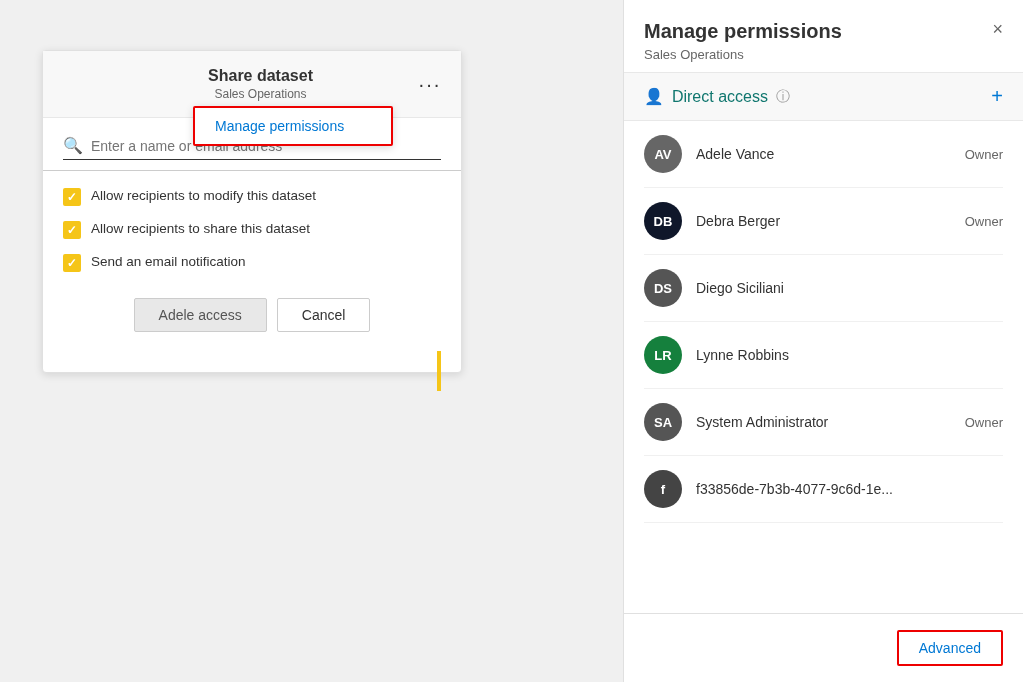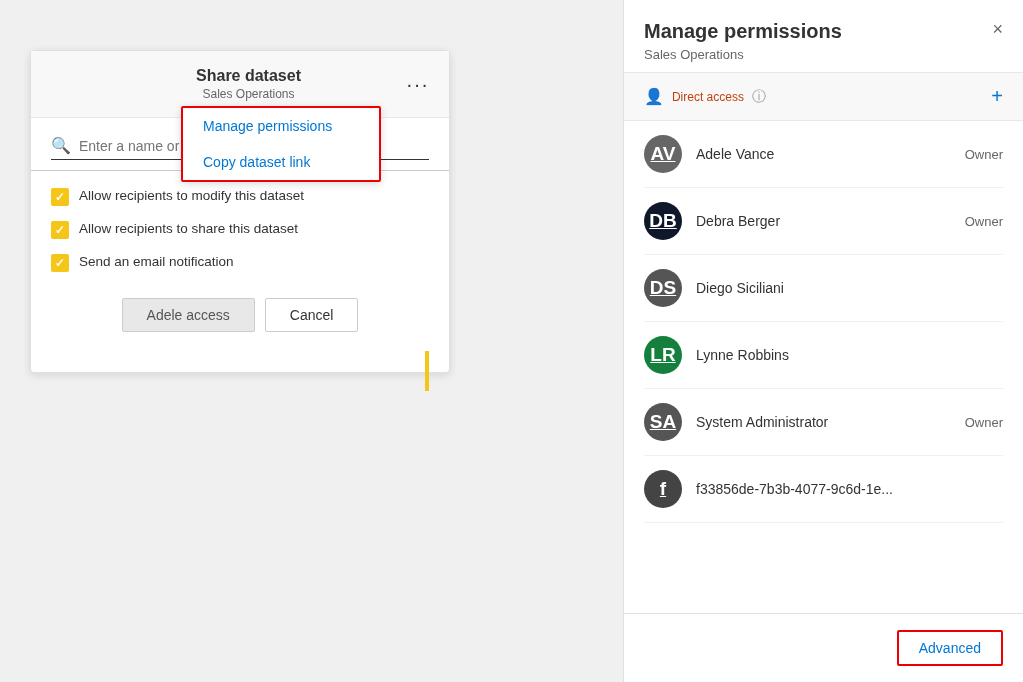--- a/index.html
+++ b/index.html
@@ -20,21 +20,21 @@
       background: #f0f0f0;
       position: relative;
       display: flex;
       align-items: center;
       justify-content: flex-start;
     }
 
     
     .share-panel-wrapper {
       position: absolute;
-      left: 30px;
+      left: 42px;
       top: 50px;
       width: 420px;
     }
 
     .share-panel {
       background: #fff;
       border: 1px solid #e0e0e0;
       border-radius: 4px;
       box-shadow: 0 2px 8px rgba(0,0,0,0.12);
       padding-bottom: 30px;
@@ -282,22 +282,22 @@
       align-items: center;
       gap: 8px;
     }
 
     .direct-access-icon {
       color: #555;
       font-size: 16px;
     }
 
     .direct-access-label {
-      font-size: 12px;
-      color: #c2410c;
+      font-size: 16px;
+      color: #0f766e;
       font-weight: 500;
     }
 
     .info-icon {
       color: #999;
       font-size: 14px;
       cursor: pointer;
     }
 
     .plus-icon {
@@ -323,24 +323,23 @@
 
     .user-avatar {
       width: 38px;
       height: 38px;
       border-radius: 50%;
       background: #555;
       display: flex;
       align-items: center;
       justify-content: center;
       color: #fff;
-      font-size: 19px;
+      font-size: 13px;
       font-weight: 600;
       flex-shrink: 0;
-      text-decoration: underline;
     }
 
     .user-name {
       font-size: 14px;
       color: #333;
       flex: 1;
     }
 
     .user-role {
       font-size: 13px;
@@ -382,23 +381,20 @@
         </div>
         <div class="menu-trigger">
           <span class="dots-icon">···</span>
         </div>
       </div>
 
       <div class="context-menu">
         <div class="context-menu-item">
           <span>Manage permissions</span>
         </div>
-        <div class="context-menu-item">
-          <span>Copy dataset link</span>
-        </div>
       </div>
 
       <div class="search-section">
         <div class="search-box">
           <span class="search-icon-span">🔍</span>
           <input class="search-input" type="text" placeholder="Enter a name or email address" style="">
         </div>
       </div>
 
       <div class="checkboxes-section">

